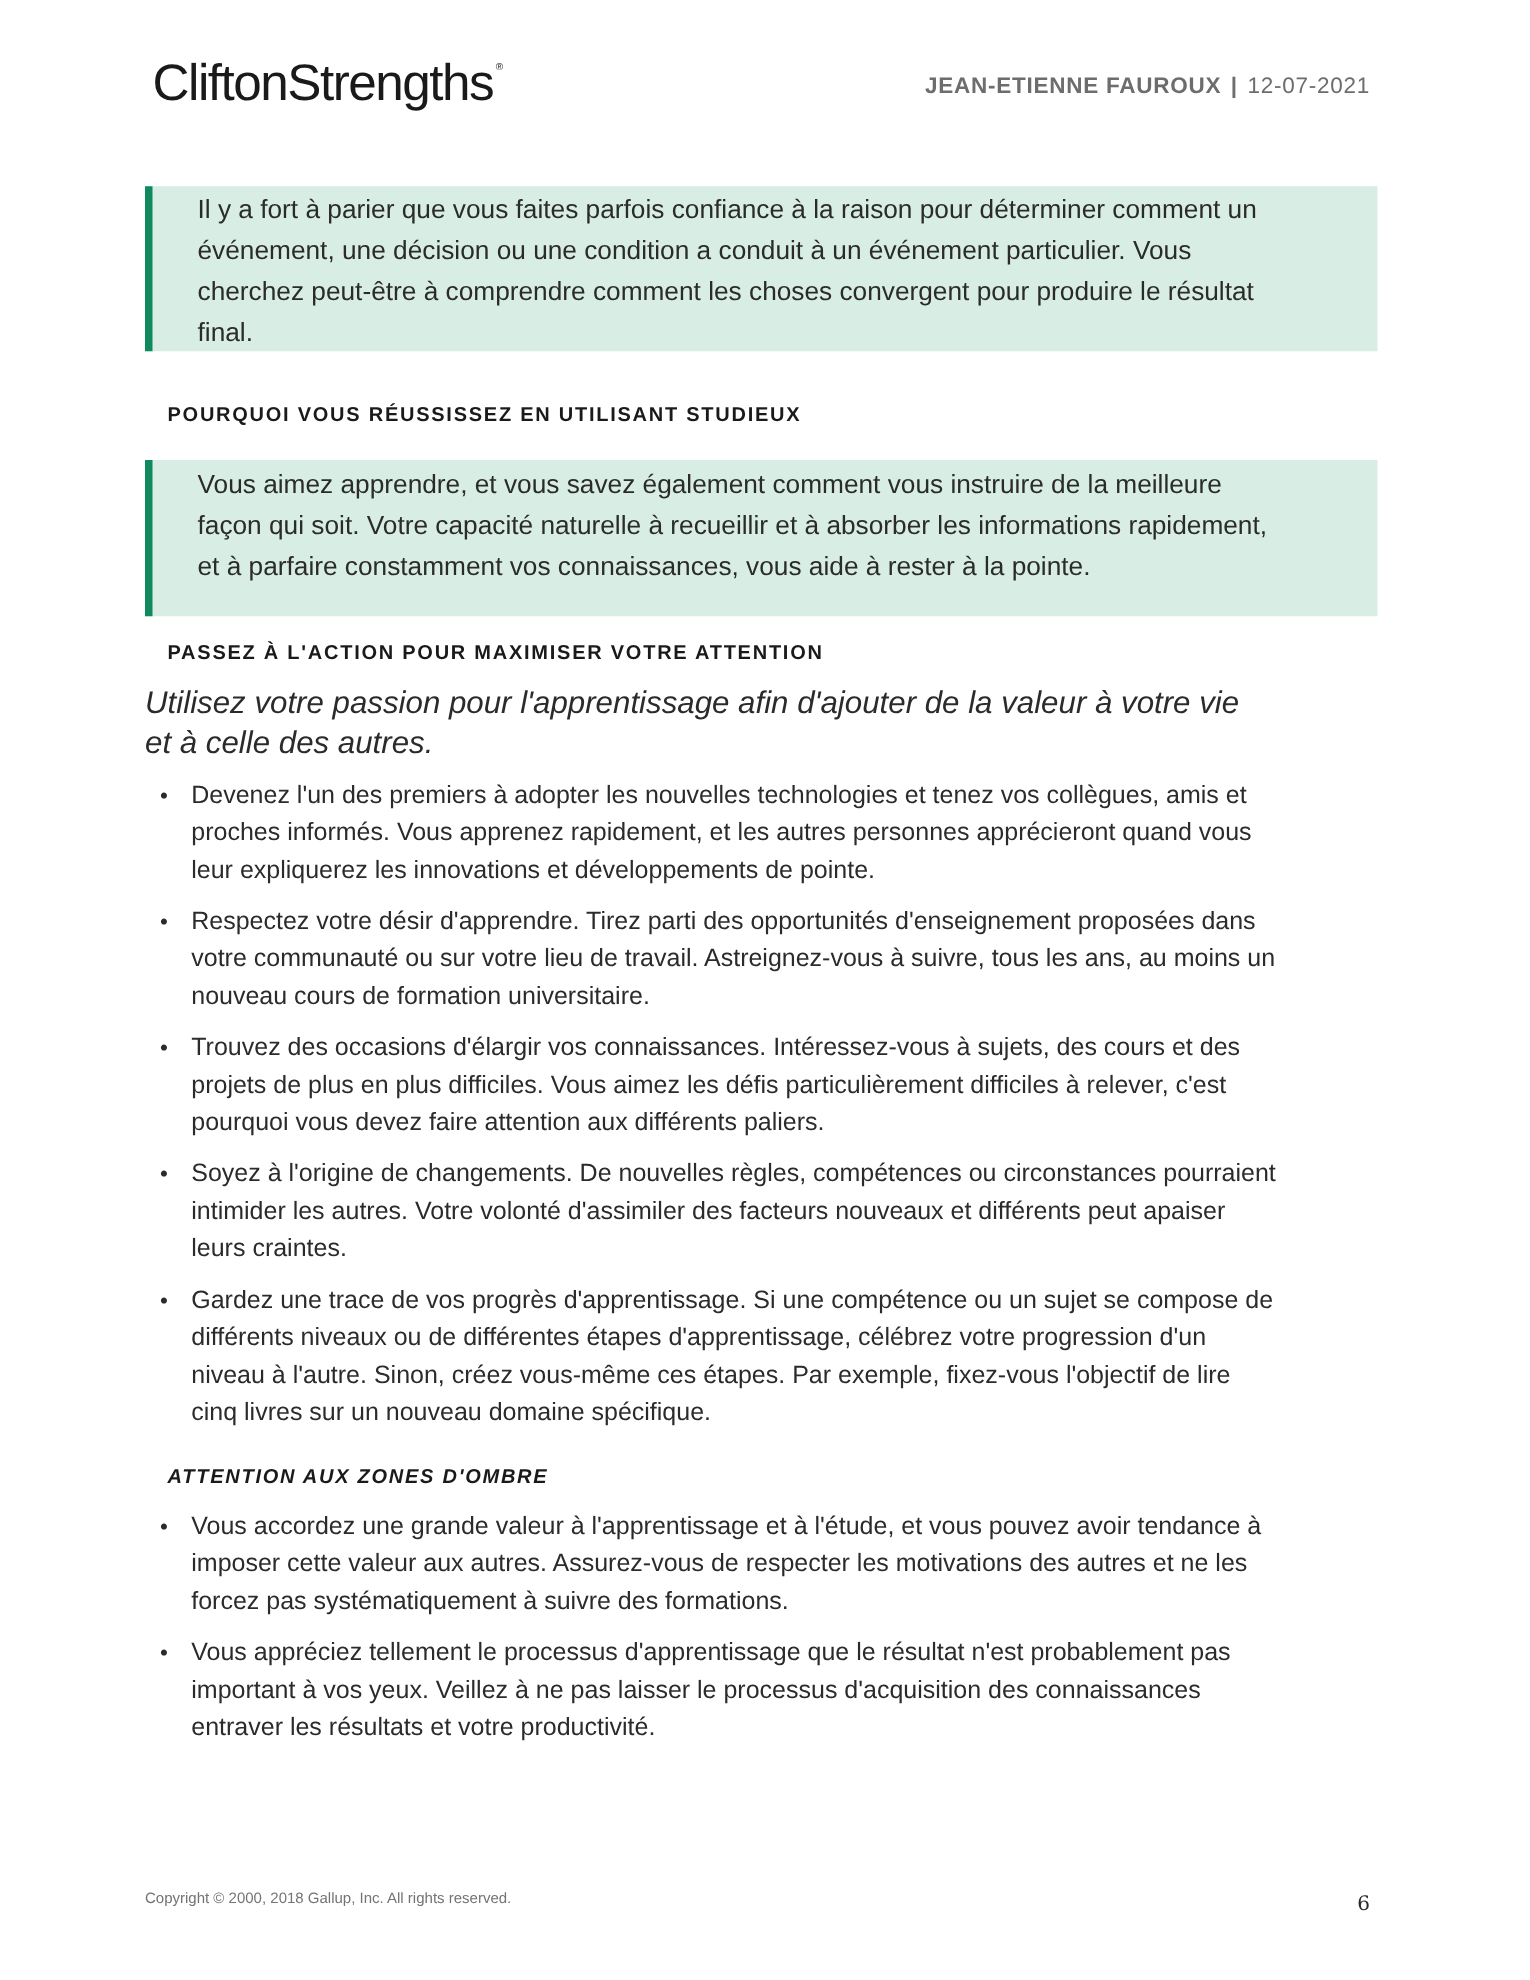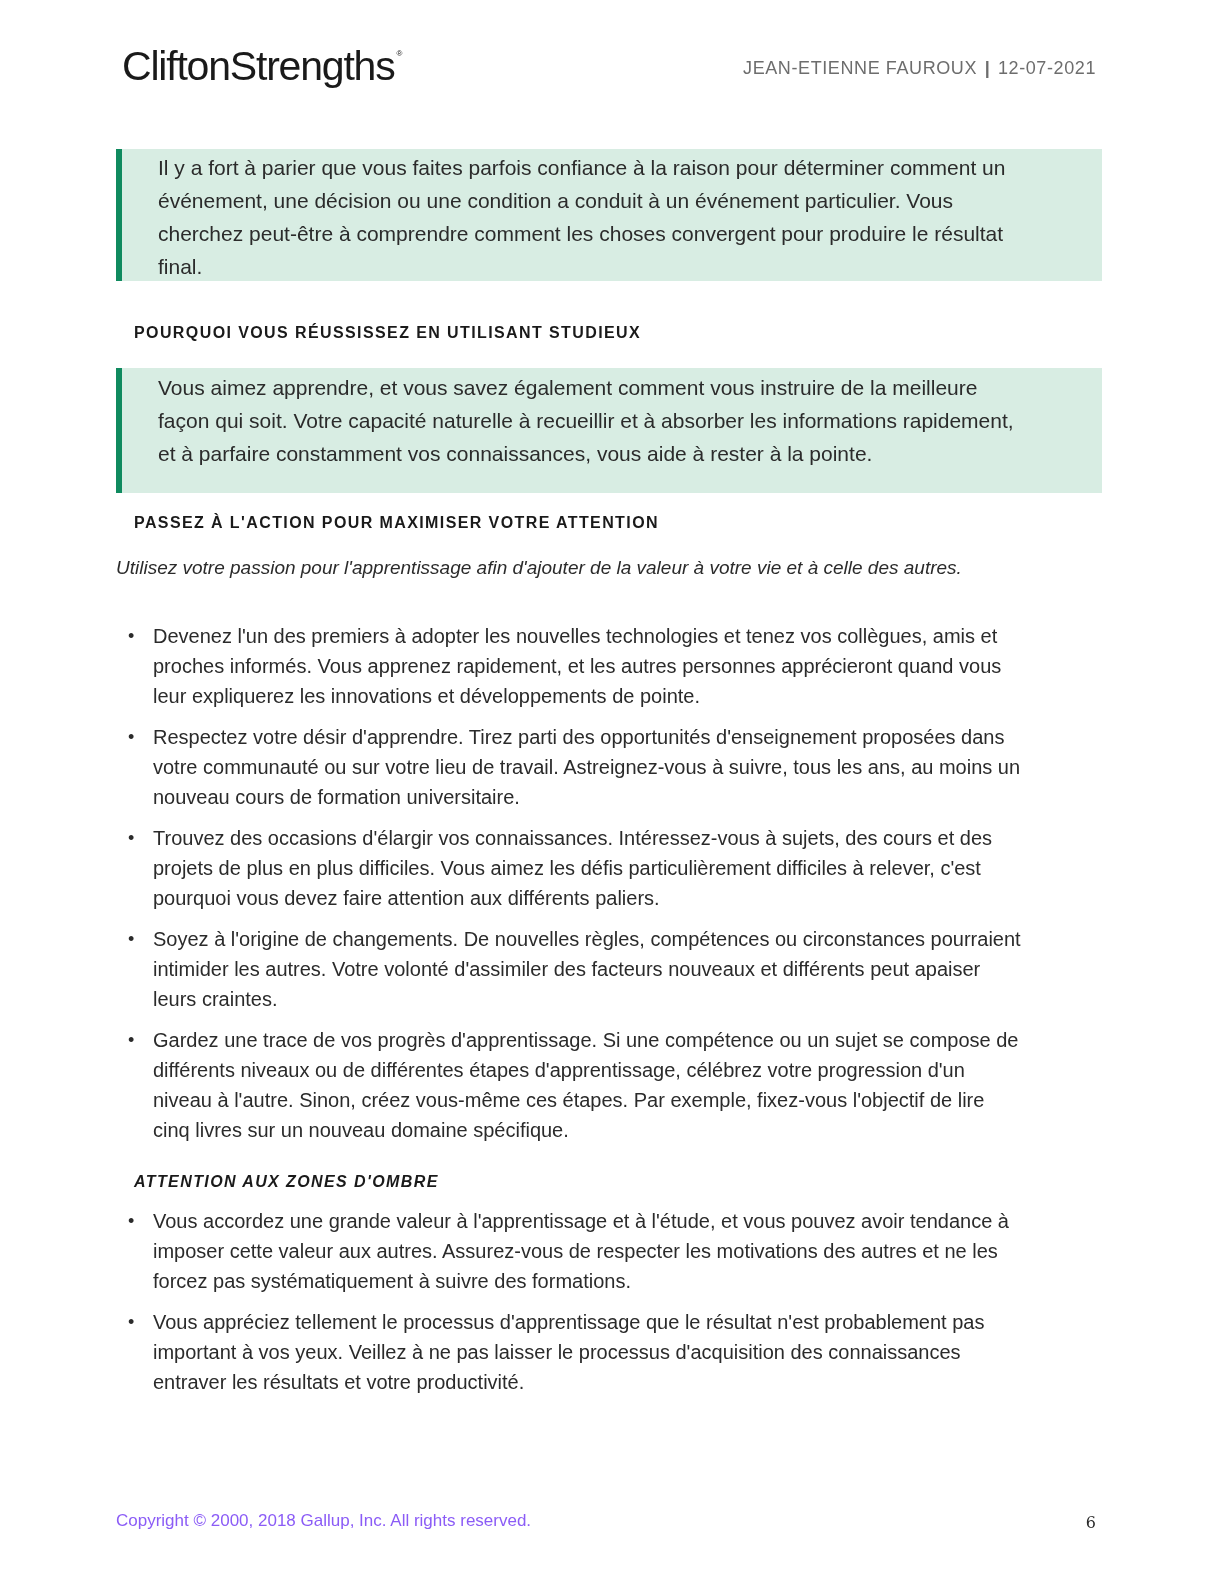--- a/index.html
+++ b/index.html
@@ -11,21 +11,21 @@
   .logo {
     position: absolute; left: 122px; top: 46px;
     font-size: 41px; letter-spacing: -1.2px; color: #1a1a1a;
     font-weight: 400; line-height: 1;
   }
   .logo sup { font-size: 8px; vertical-align: top; position: relative; top: 4px; margin-left: 2px; }
   .header-meta {
     position: absolute; right: 128px; top: 58px;
     font-size: 18px; color: #6d6d6d; letter-spacing: 0.6px;
   }
-  .header-meta .name { font-weight: 400; }
+  .header-meta .name { font-weight: 700; }
   .header-meta .sep { font-weight: 700; margin: 0 2px; }
 
   .callout {
     position: absolute; left: 116px; width: 986px;
     background: #d8ede3; border-left: 6px solid #0f8a5f;
     box-sizing: border-box; padding: 0 70px 0 36px;
     font-size: 21px; line-height: 33px; color: #2b2b2b;
   }
   .callout-1 { top: 149px; height: 132px; padding-top: 2px; }
   .callout-2 { top: 368px; height: 125px; padding-top: 3px; }
@@ -33,41 +33,41 @@
   .section-heading {
     position: absolute; left: 116px;
     font-size: 16px; font-weight: 700; letter-spacing: 1.4px; color: #1a1a1a; margin-left: 18px;
   }
   .h1 { top: 324px; }
   .h2 { top: 514px; }
   .h3 { top: 1173px; font-style: italic; }
 
   .intro {
     position: absolute; left: 116px; top: 546px; width: 900px;
-    font-style: italic; font-size: 19px; line-height: 44px; color: #2b2b2b;
+    font-style: italic; font-size: 25px; line-height: 32px; color: #2b2b2b;
   }
 
   .bullets {
     position: absolute; left: 116px; width: 910px;
     list-style: none; margin: 0; padding: 0;
   }
   .bullets li {
     position: relative; padding-left: 37px;
     font-size: 20px; line-height: 30px; color: #2b2b2b;
     margin-bottom: 11px;
   }
   .bullets li .dot {
     position: absolute; left: 12px; top: 0; font-size: 18px;
   }
   .list-1 { top: 621px; }
   .list-2 { top: 1206px; }
 
   .footer-copy {
     position: absolute; left: 116px; top: 1511px;
-    font-size: 17px; color: #8b5cf6;
+    font-size: 12px; color: #737373;
   }
   .page-num {
     position: absolute; right: 128px; top: 1513px;
     font-family: "DejaVu Serif", serif; font-size: 16px; color: #2b2b2b;
   }
 </style>
 </head>
 <body>
 
 <div class="logo"><span>CliftonStrengths</span><sup>®</sup></div>

